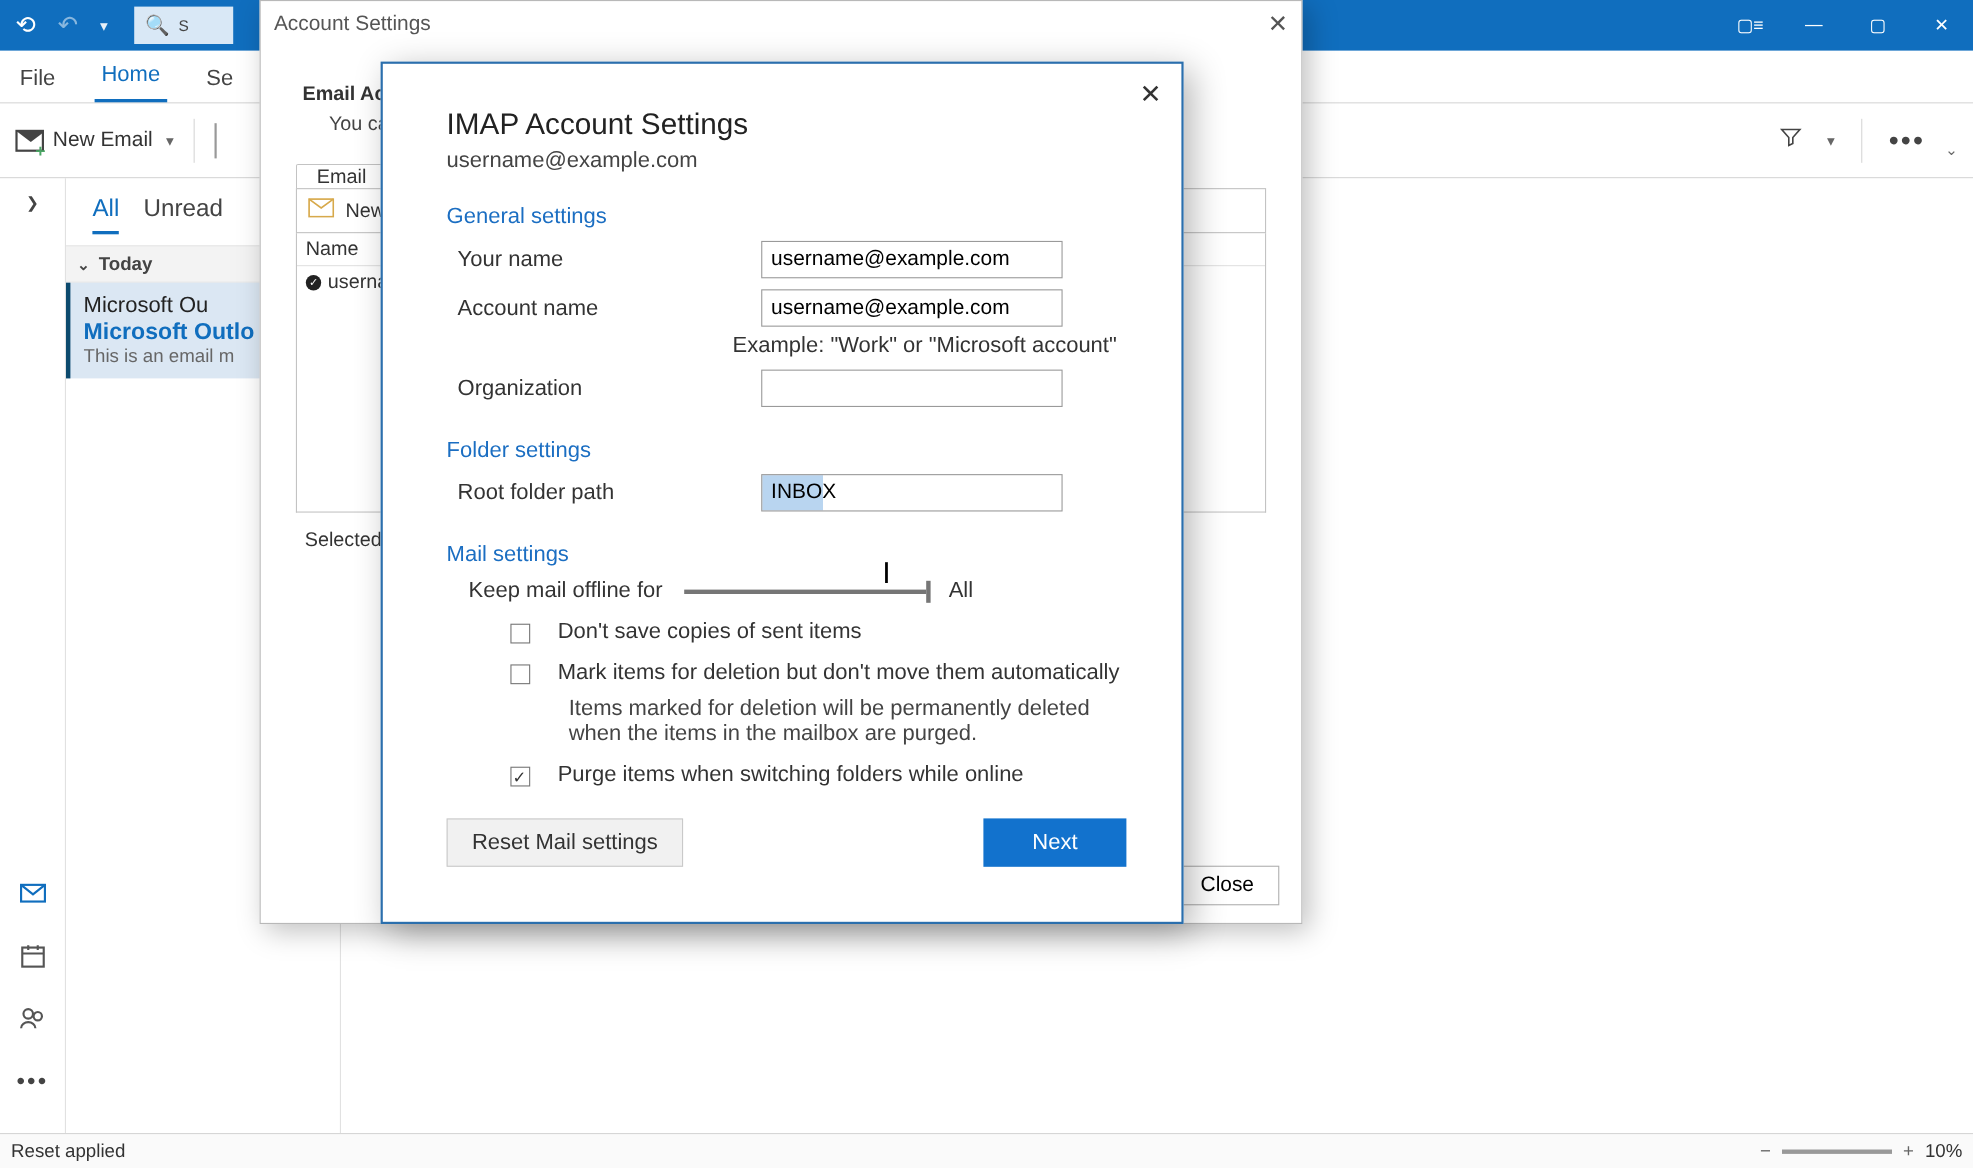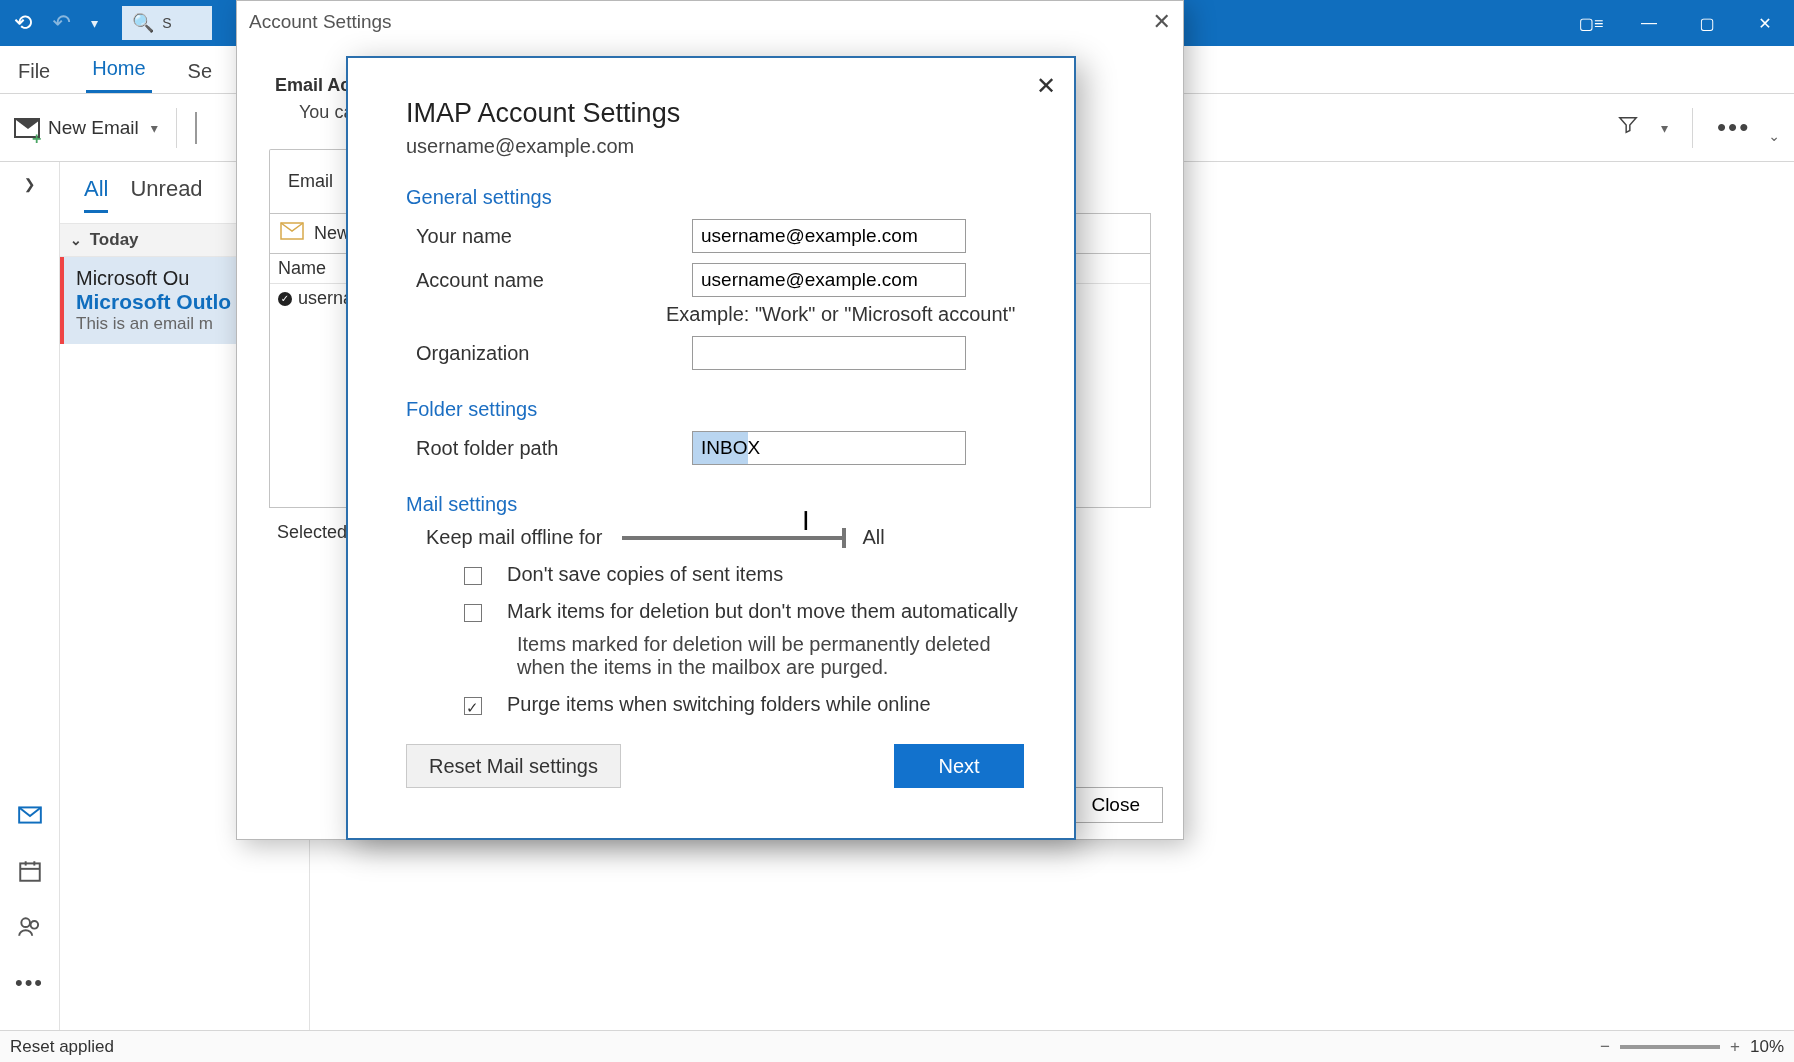--- a/index.html
+++ b/index.html
@@ -131,21 +131,21 @@
 }
 .msg-col .filters .f { color: #444; padding-bottom: 8px; }
 .msg-col .filters .f.active { color: #106ebe; border-bottom: 3px solid #106ebe; }
 .msg-col .group {
   background: #f3f3f3; border-top: 1px solid #e6e6e6; border-bottom: 1px solid #e6e6e6;
   display: flex; align-items: center; gap: 8px; padding: 6px 10px; font-size: 17px; font-weight: 600;
   color: #444; margin-top: 10px;
 }
 .msg-col .group .chev { font-size: 14px; }
 .msg-col .msg {
-  border-left: 4px solid #ef4444;
+  border-left: 4px solid #0c4a6e;
   background: #dbe7f3;
   padding: 10px 12px;
 }
 .msg-col .msg .subject { font-size: 20px; color: #222; white-space: nowrap; overflow: hidden; }
 .msg-col .msg .from { font-size: 21px; color: #106ebe; font-weight: 600; white-space: nowrap; overflow: hidden; }
 .msg-col .msg .preview { font-size: 17px; color: #666; white-space: nowrap; overflow: hidden; }
 
 
 .statusbar {
   position: absolute; bottom: 0; left: 0; right: 0;
@@ -182,21 +182,21 @@
 }
 .acct-dialog .titlerow .x { margin-left: auto; font-size: 22px; color: #555; }
 .acct-dialog .body { padding: 12px 22px; }
 .acct-dialog .boldline { font-weight: 600; font-size: 18px; margin-top: 20px; margin-left: 16px; }
 .acct-dialog .subline { font-size: 18px; margin-left: 40px; margin-top: 6px; color: #444; }
 .acct-dialog .tabs {
   display: flex; margin-top: 26px; margin-left: 10px; font-size: 18px;
 }
 .acct-dialog .tabs .t {
   border: 1px solid #c3c3c3; border-bottom: none;
-  padding: 21px 18px; background: #fff;
+  padding: 0 18px; background: #fff;
 }
 .acct-dialog .tabs .t.first { border-top-left-radius: 2px; }
 .acct-dialog .toolbar {
   border: 1px solid #c3c3c3;
   margin: 0 10px;
   padding: 8px 10px;
   display: flex; align-items: center; gap: 10px; font-size: 18px;
 }
 .acct-dialog .listbox {
   border: 1px solid #c3c3c3;

